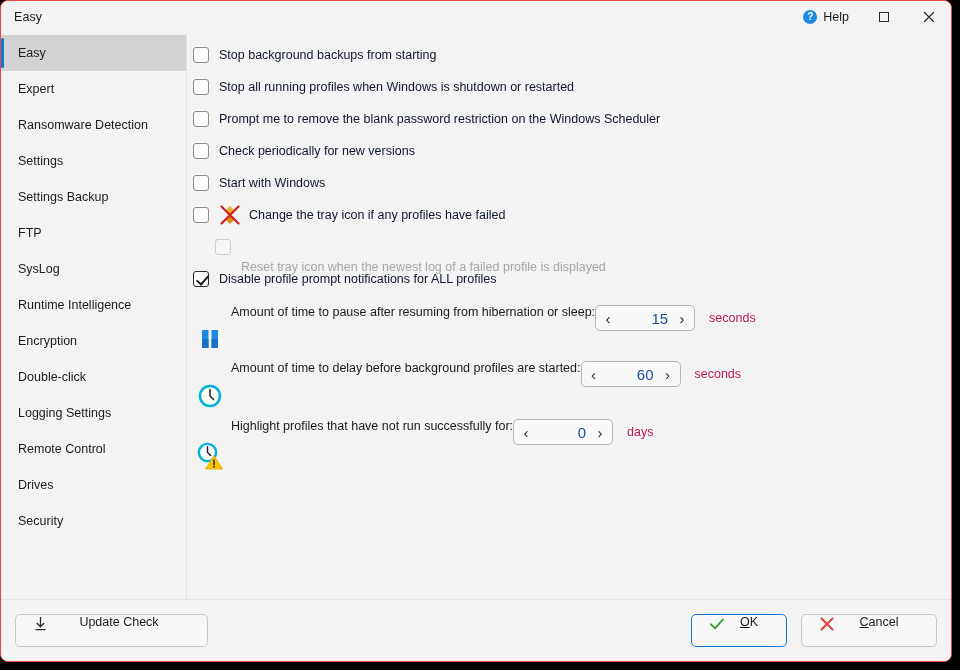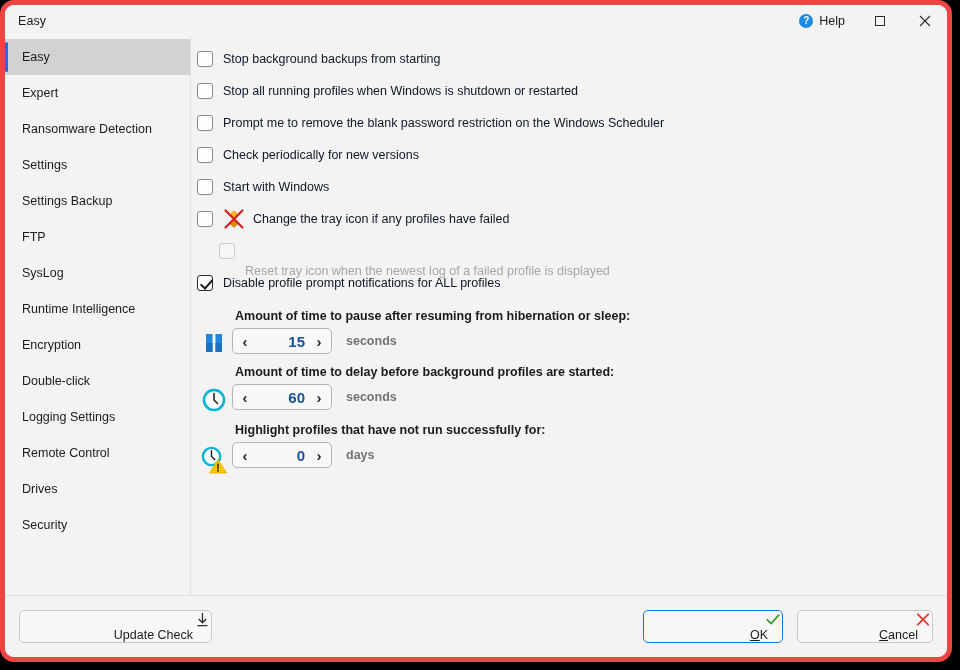--- a/index.html
+++ b/index.html
@@ -6,22 +6,22 @@
   body{
     width:960px;height:670px;
     background:#000;
     font-family:"Liberation Sans", sans-serif;
     -webkit-font-smoothing:antialiased;
     overflow:hidden;
   }
   .window{
     position:absolute;left:0;top:0;width:952px;height:662px;
     background:#f3f3f3;
-    border-radius:14px;
-    border:5px solid #ef4444;
+    border-radius:8px;
+    border:1px solid #ef4444;
     box-sizing:border-box;
     overflow:hidden;
     display:flex;flex-direction:column;
   }
   
   .titlebar{
     height:32px;flex:0 0 32px;
     display:flex;align-items:center;
     background:#f3f3f3;
     position:relative;
@@ -103,61 +103,61 @@
   
   .spin-group{
     display:flex;align-items:flex-start;
     padding-left:5px;margin-top:10px;
   }
   .spin-icon{
     width:36px;flex:0 0 36px;
     display:flex;align-items:center;justify-content:center;
     padding-top:22px;
   }
-  .spin-right{display:flex;flex-direction:column;font-weight:bold;}
+  .spin-right{display:flex;flex-direction:row;}
   .spin-caption{font-size:12.5px;color:#1b1b1b;margin-bottom:5px;padding-left:3px;}
   .spin-line{display:flex;align-items:center;}
   .spinner{
     width:100px;height:26px;
     border:1px solid #b5b5b5;border-radius:5px;
     background:#f8f8f8;
     display:flex;align-items:center;
     box-sizing:border-box;
   }
   .spin-btn{
     width:24px;height:24px;flex:0 0 24px;
     display:flex;align-items:center;justify-content:center;
     cursor:pointer;color:#2b2b2b;
     font-size:15px;line-height:1;
   }
   .spin-val{
     flex:1 1 auto;text-align:right;
     font-size:15px;color:#1a4f99;
     padding-right:2px;
   }
-  .spin-unit{font-size:12.5px;color:#737373;margin-left:14px;}
+  .spin-unit{font-size:12.5px;color:#be185d;margin-left:14px;}
   
   .footer{
     flex:0 0 62px;height:62px;
     border-top:1px solid #e2e2e2;
     display:flex;align-items:center;
     padding:0 14px;box-sizing:border-box;
     background:#f3f3f3;
   }
   .btn{
     height:33px;border:1px solid #c8c8c8;border-radius:5px;
     background:#f7f7f7;
-    display:flex;align-items:flex-end;
+    display:flex;align-items:flex-start;
     font-size:12.5px;color:#1b1b1b;
-    cursor:pointer;box-sizing:border-box;flex-direction:column;
+    cursor:pointer;box-sizing:border-box;
   }
   .btn-update{width:193px;padding-left:16px;}
   .btn-update .lbl{flex:1 1 auto;text-align:center;padding-right:18px;}
   .btn-ok{
-    width:140px;margin-left:auto;
+    width:96px;margin-left:auto;
     border:1px solid #1277d4;
     background:#f7f7f7;
     padding-left:16px;
   }
   .btn-ok .lbl{flex:1 1 auto;text-align:center;padding-right:14px;}
   .btn-cancel{width:136px;margin-left:14px;padding-left:16px;}
   .btn-cancel .lbl{flex:1 1 auto;text-align:center;padding-right:14px;}
   .ul{text-decoration:underline;}
   svg{display:block;}
 </style>

